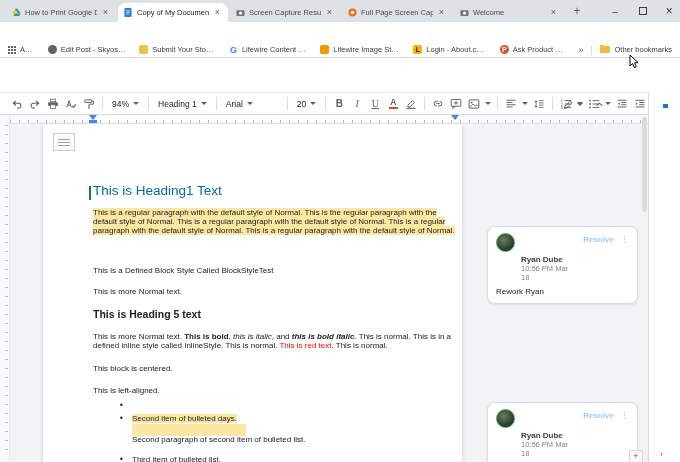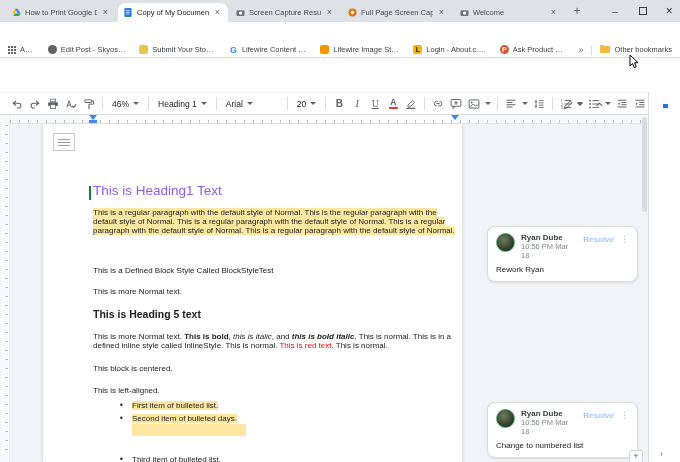--- a/index.html
+++ b/index.html
@@ -126,38 +126,38 @@
     background:repeating-linear-gradient(180deg,#b6babf 0 1px,transparent 1px 9px);}
   .canvas{position:absolute;left:10px;top:124px;width:638px;height:338px;background:#f1f3f4;}
   .page{position:absolute;left:33px;top:0;width:419px;height:338px;background:#fff;
     box-shadow:0 1px 3px rgba(60,64,67,.25);}
 
   
   .outlinebox{position:absolute;left:10px;top:9px;width:22px;height:18px;border:1px solid #c8cbce;
     background:#fdfdfd;display:flex;flex-direction:column;justify-content:center;gap:2px;padding:0 4px;}
   .outlinebox i{height:1px;background:#9aa0a6;display:block;}
   .caret-ins{position:absolute;left:46px;top:62px;width:2px;height:14px;background:#188038;}
-  .doc-h1{position:absolute;left:50px;top:59px;font-size:13.5px;color:#8b5cf6;}
+  .doc-h1{position:absolute;left:50px;top:59px;font-size:13.5px;color:#0369a1;}
   .doc-p{position:absolute;left:50px;width:366px;font-size:8px;line-height:9px;color:#202124;}
   .hl{background:#fbe7a1;}
   .doc-h2{position:absolute;left:50px;top:184px;font-size:10.5px;font-weight:bold;color:#202124;}
   .red{color:#f00;}
   .b{font-weight:bold;}
   .it{font-style:italic;}
   .bullet{position:absolute;width:5px;color:#202124;font-size:8px;font-family:"DejaVu Sans",sans-serif;}
   .bullet::before{content:"•";}
   .hl-ext{position:absolute;left:89px;top:300px;width:114px;height:12px;background:#fbe7a1;}
 
   
   .card{position:absolute;left:487px;width:151px;background:#fff;border:1px solid #dadce0;
     border-radius:8px;box-shadow:0 1px 2px rgba(60,64,67,.12);padding:6px 8px 7px;font-size:8px;}
   .card .hd{display:flex;align-items:flex-start;gap:6px;}
   .cavatar{width:19px;height:19px;border-radius:50%;flex:none;border:1.5px solid #34a853;
     background:radial-gradient(circle at 40% 35%,#6d7d5f,#263122 75%);}
-  .cwho{flex:1;line-height:9px;}
+  .cwho{flex:1;line-height:9px;margin-top:22px;}
   .cname{font-weight:bold;font-size:8px;color:#3c4043;}
   .ctime{font-size:7.5px;color:#80868b;}
   .cresolve{color:#a8c7fa;font-size:8px;font-weight:bold;margin-top:2px;}
   .cdots{color:#bdc1c6;font-size:9px;margin-top:1px;font-family:"DejaVu Sans",sans-serif;}
   .cdots::before{content:"⋮";}
   .cbody{margin-top:5px;color:#202124;font-size:8px;}
 
   
   .rail{position:absolute;right:0;top:92px;width:32px;height:370px;background:#fff;border-left:1px solid #dadce0;}
   .rail-ic{position:absolute;left:10px;width:13px;height:13px;}
@@ -403,21 +403,21 @@
       </span>
     <span class="tbtn">
         <svg width="12" height="12" viewBox="0 0 16 16">
           <rect x="2.5" y="2.5" width="9" height="3.5" rx=".5" fill="none" stroke="#5f6368" stroke-width="1.3"></rect>
           <path d="M11.5 4.2h2.5v4H8v2.3" fill="none" stroke="#5f6368" stroke-width="1.3"></path>
           <rect x="7.2" y="10.5" width="1.6" height="4" fill="#5f6368"></rect>
         </svg>
       </span>
     <span class="tsep"></span>
     <span class="tdrop">
-        <span>46%</span>
+        <span>94%</span>
         <i class="car"></i>
       </span>
     <span class="tsep"></span>
     <span class="tdrop">
         <span>Heading 1</span>
         <i class="car"></i>
       </span>
     <span class="tsep"></span>
     <span class="tdrop" style="width:52px;justify-content:flex-start">
         <span>Arial</span>
@@ -551,24 +551,24 @@
       <span class="caret-ins"></span>
       <div class="doc-h1">This is Heading1 Text</div>
       <div class="doc-p" style="top:84px"><span class="hl">This is a regular paragraph with the default style of Normal. This is the regular paragraph with the default style of Normal. This is a regular paragraph with the default style of Normal. This is a regular paragraph with the default style of Normal. This is a regular paragraph with the default style of Normal.</span></div>
       <div class="doc-p" style="top:142px">This is a Defined Block Style Called BlockStyleTest</div>
       <div class="doc-p" style="top:163px">This is more Normal text.</div>
       <div class="doc-h2">This is Heading 5 text</div>
       <div class="doc-p" style="top:208px"><span>This is more Normal text. </span><span class="b">This is bold</span><span>, </span><span class="it">this is italic</span><span>, and </span><span class="b it">this is bold italic</span><span>. This is normal. This is in a defined inline style called InlineStyle. This is normal. </span><span class="red">This is red text</span><span>. This is normal.</span></div>
       <div class="doc-p" style="top:262px">This is left-aligned.</div>
       <div class="doc-p" style="top:240px">This block is centered.</div>
       <span class="bullet" style="left:76px;top:277px"></span>
-      <div class="doc-p" style="left:89px;top:277px"><span class="hl">First item of bulleted list.</span></div>
       <span class="bullet" style="left:76px;top:290px"></span>
       <div class="doc-p" style="left:89px;top:290px"><span class="hl">Second item of bulleted days.</span></div>
       <span class="hl-ext"></span>
+      <div class="doc-p" style="left:89px;top:311px">Second paragraph of second item of bulleted list.</div>
       <span class="bullet" style="left:76px;top:331px"></span>
       <div class="doc-p" style="left:89px;top:331px">Third item of bulleted list.</div>
     </div>
   </div>
 
   <div class="card" style="top:226px">
     <div class="hd">
       <span class="cavatar"></span>
       <span class="cwho">
         <div class="cname">Ryan Dube</div>

